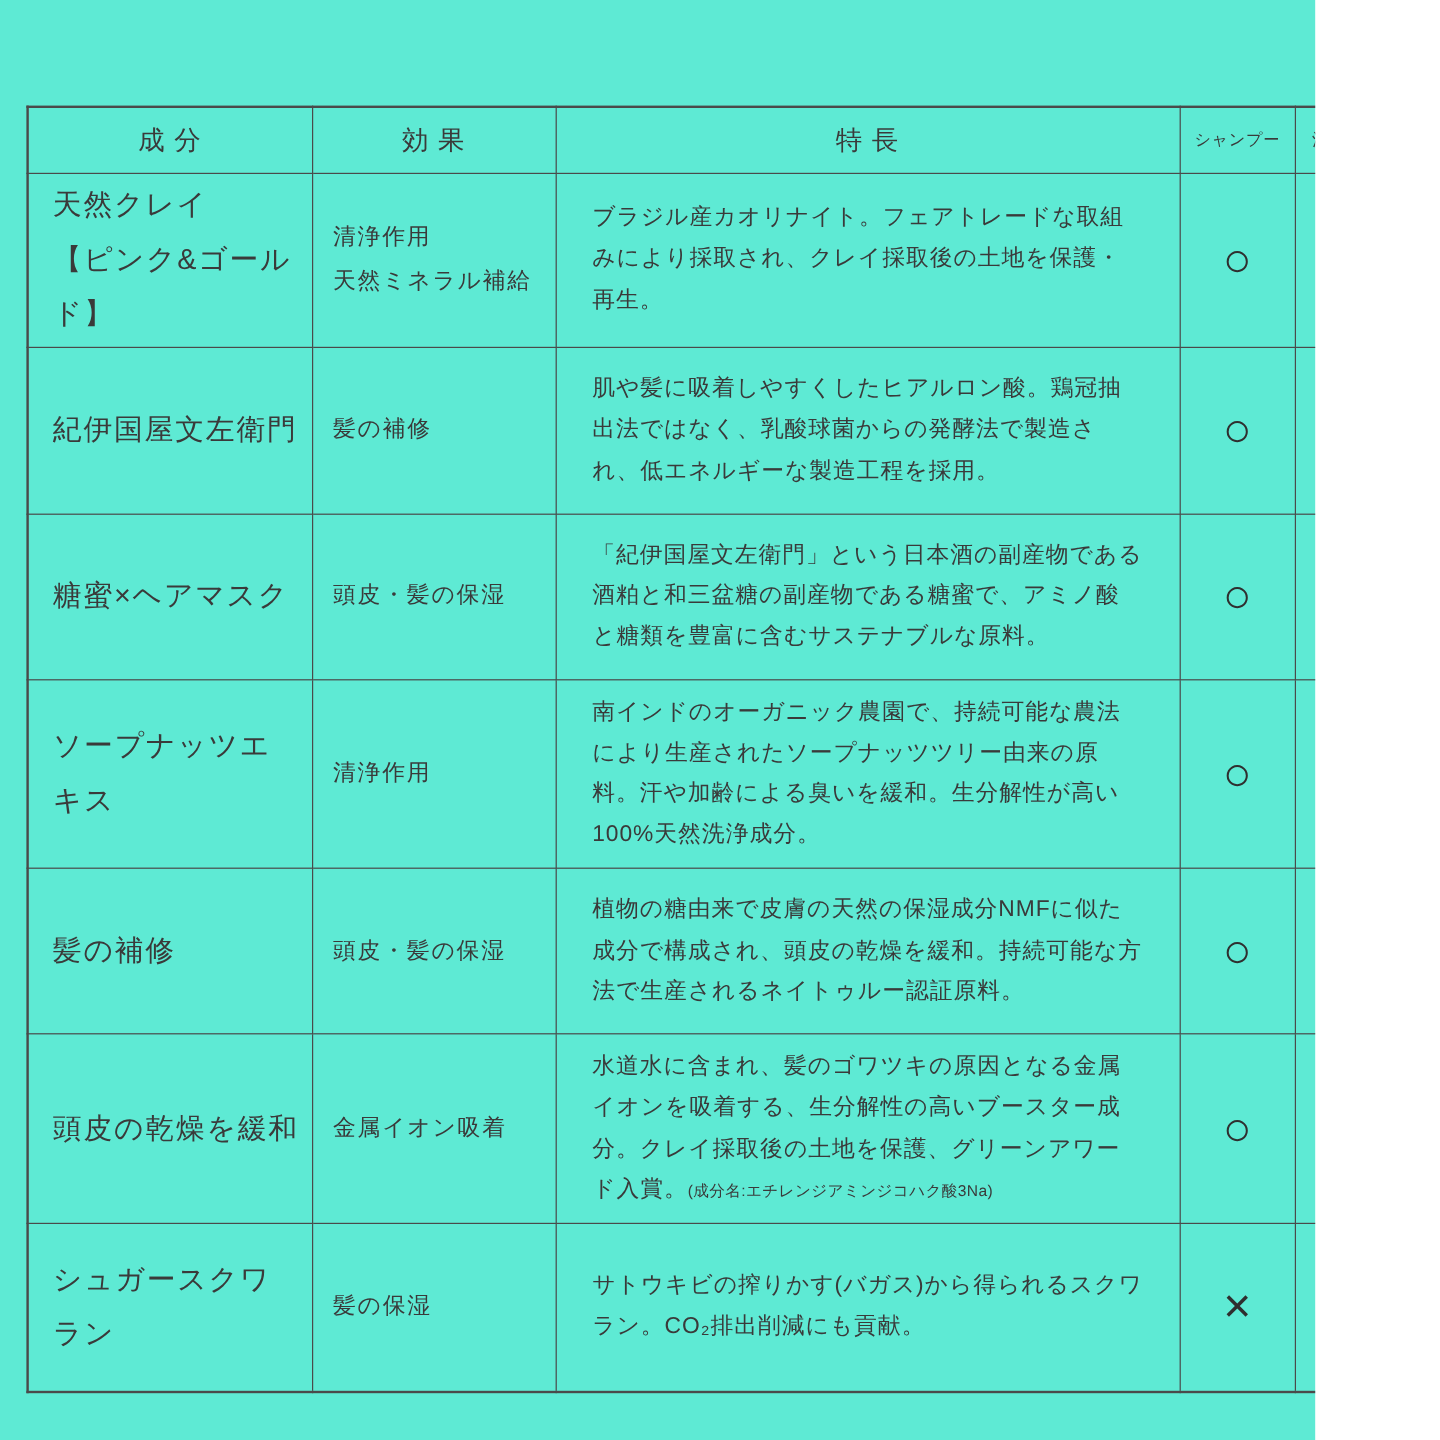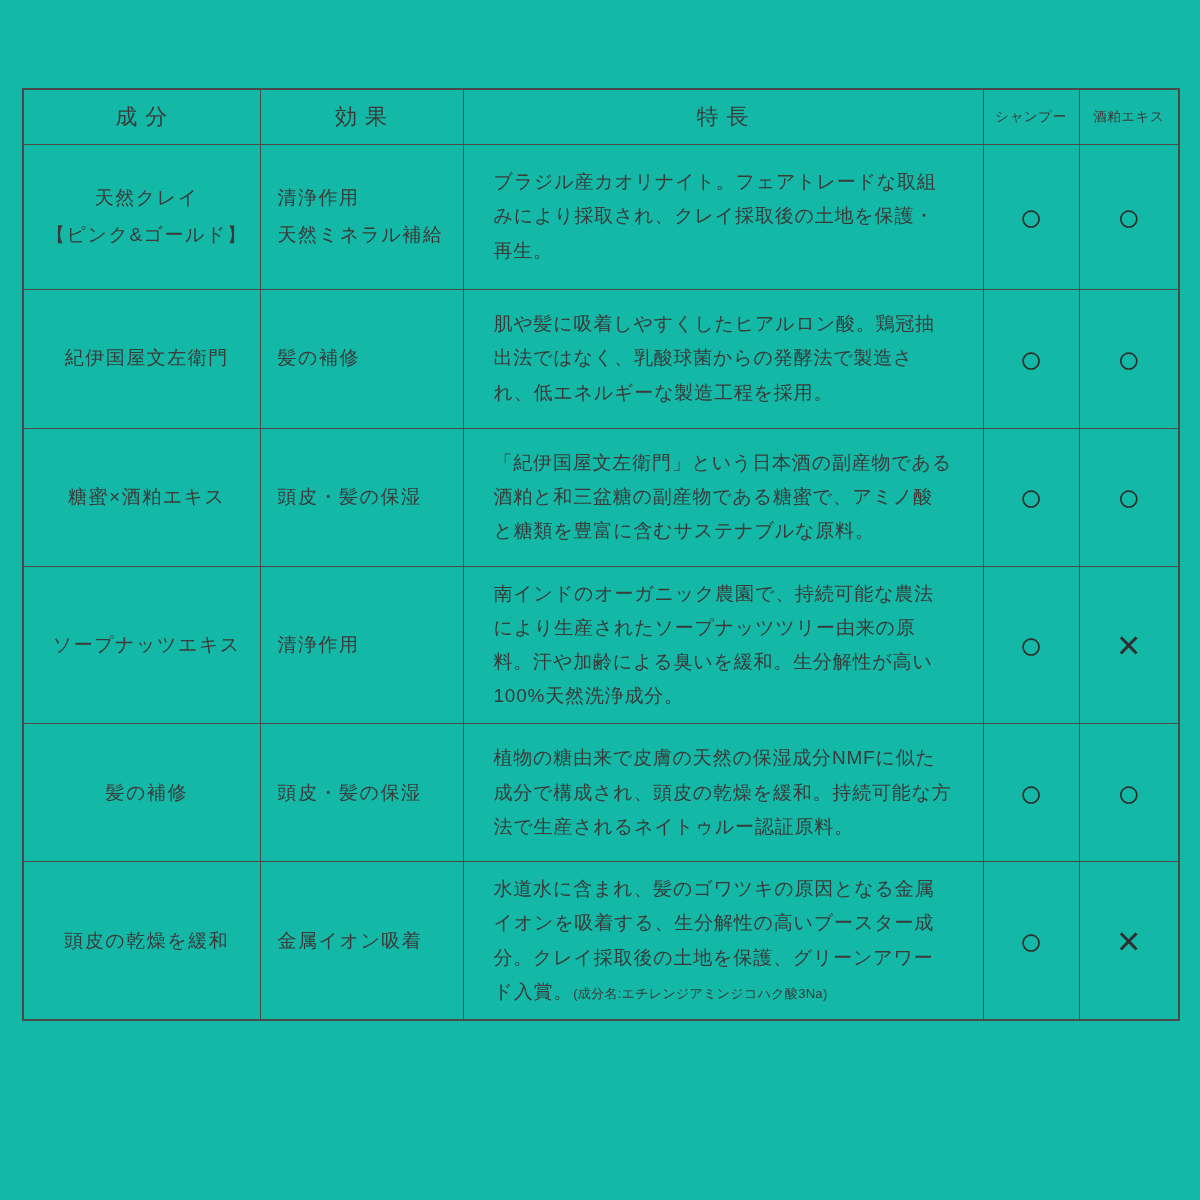--- a/index.html
+++ b/index.html
@@ -3,23 +3,23 @@
 <meta charset="utf-8">
 <style>
   html, body {
     margin: 0;
     padding: 0;
     background: #ffffff;
     font-family: "Liberation Sans", sans-serif;
   }
   .page {
     position: relative;
-    width: 1200px;
+    width: 1096px;
     height: 1200px;
-    background: #14b8a6;
+    background: #5eead4;
     overflow: hidden;
   }
   table.spec {
     position: absolute;
     left: 22px;
     top: 88px;
     width: 1156px;
     border-collapse: collapse;
     table-layout: fixed;
     color: #3a3a3a;
@@ -51,26 +51,25 @@
   
   tbody tr:nth-child(1) { height: 145px; }
   tbody tr:nth-child(2) { height: 139px; }
   tbody tr:nth-child(3) { height: 138px; }
   tbody tr:nth-child(4) { height: 139px; }
   tbody tr:nth-child(5) { height: 138px; }
   tbody tr:nth-child(6) { height: 139px; }
   tbody tr:nth-child(7) { height: 140px; }
 
   td.ingredient {
-    font-size: 19px;
+    font-size: 24px;
     letter-spacing: 1.5px;
     line-height: 1.9;
     padding: 0 10px 0 20px;
     white-space: pre-line;
-    text-align: center;
   }
   td.effect {
     font-size: 19px;
     letter-spacing: 1.5px;
     line-height: 1.9;
     padding: 0 8px 0 17px;
     white-space: pre-line;
   }
   td.feature {
     font-size: 19px;
@@ -123,21 +122,21 @@
         <td class="mark">○</td>
       </tr>
       <tr>
         <td class="ingredient">紀伊国屋文左衛門</td>
         <td class="effect">髪の補修</td>
         <td class="feature"><span>肌や髪に吸着しやすくしたヒアルロン酸。鶏冠抽出法ではなく、乳酸球菌からの発酵法で製造され、低エネルギーな製造工程を採用。</span><span class="note"></span></td>
         <td class="mark">○</td>
         <td class="mark">○</td>
       </tr>
       <tr>
-        <td class="ingredient">糖蜜×酒粕エキス</td>
+        <td class="ingredient">糖蜜×ヘアマスク</td>
         <td class="effect">頭皮・髪の保湿</td>
         <td class="feature"><span>「紀伊国屋文左衛門」という日本酒の副産物である酒粕と和三盆糖の副産物である糖蜜で、アミノ酸と糖類を豊富に含むサステナブルな原料。</span><span class="note"></span></td>
         <td class="mark">○</td>
         <td class="mark">○</td>
       </tr>
       <tr>
         <td class="ingredient">ソープナッツエキス</td>
         <td class="effect">清浄作用</td>
         <td class="feature"><span>南インドのオーガニック農園で、持続可能な農法により生産されたソープナッツツリー由来の原料。汗や加齢による臭いを緩和。生分解性が高い100%天然洗浄成分。</span><span class="note"></span></td>
         <td class="mark">○</td>
@@ -150,15 +149,22 @@
         <td class="mark">○</td>
         <td class="mark">○</td>
       </tr>
       <tr>
         <td class="ingredient">頭皮の乾燥を緩和</td>
         <td class="effect">金属イオン吸着</td>
         <td class="feature"><span>水道水に含まれ、髪のゴワツキの原因となる金属イオンを吸着する、生分解性の高いブースター成分。クレイ採取後の土地を保護、グリーンアワード入賞。</span><span class="note">(成分名:エチレンジアミンジコハク酸3Na)</span></td>
         <td class="mark">○</td>
         <td class="mark">×</td>
       </tr>
+      <tr>
+        <td class="ingredient">シュガースクワラン</td>
+        <td class="effect">髪の保湿</td>
+        <td class="feature"><span>サトウキビの搾りかす(バガス)から得られるスクワラン。CO₂排出削減にも貢献。</span><span class="note"></span></td>
+        <td class="mark">×</td>
+        <td class="mark">○</td>
+      </tr>
     </tbody>
   </table>
 </div>
 
 </body></html>

